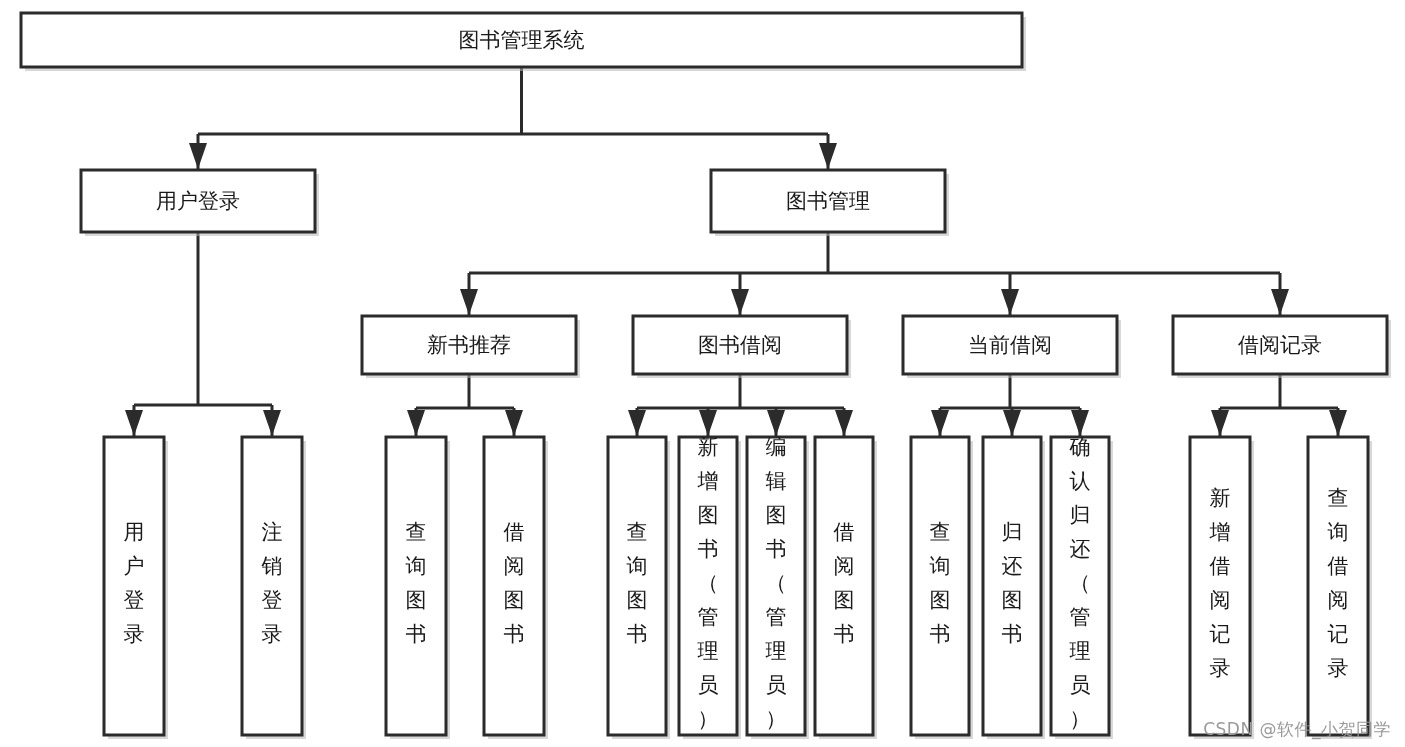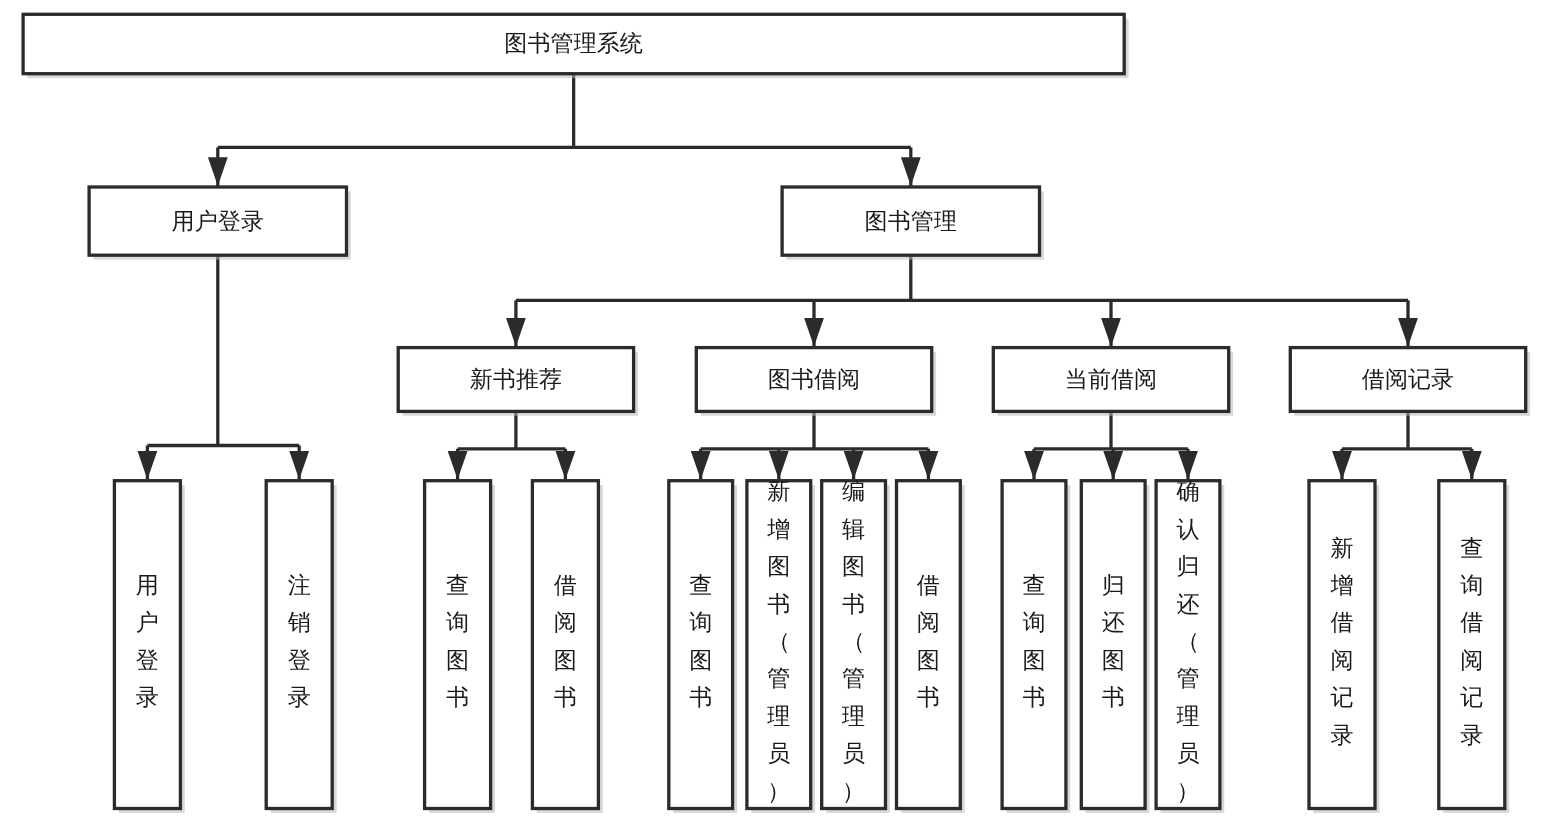--- a/index.html
+++ b/index.html
@@ -277,13 +277,14 @@
           <rect x="1190" y="437" width="60" height="298" class="node-box"></rect>
           <text x="1220" y="505" class="node-label-vertical"><tspan x="1220" dy="0">新</tspan><tspan x="1220" dy="34">增</tspan><tspan x="1220" dy="34">借</tspan><tspan x="1220" dy="34">阅</tspan><tspan x="1220" dy="34">记</tspan><tspan x="1220" dy="34">录</tspan></text>
         </g>
         <g>
           <rect x="1312" y="441" width="60" height="298" class="node-shadow"></rect>
           <rect x="1308" y="437" width="60" height="298" class="node-box"></rect>
           <text x="1338" y="505" class="node-label-vertical"><tspan x="1338" dy="0">查</tspan><tspan x="1338" dy="34">询</tspan><tspan x="1338" dy="34">借</tspan><tspan x="1338" dy="34">阅</tspan><tspan x="1338" dy="34">记</tspan><tspan x="1338" dy="34">录</tspan></text>
         </g>
       </g>
   </svg>
+  <div class="watermark">CSDN @软件_小贺同学</div>
 </div>
 
 </body></html>

